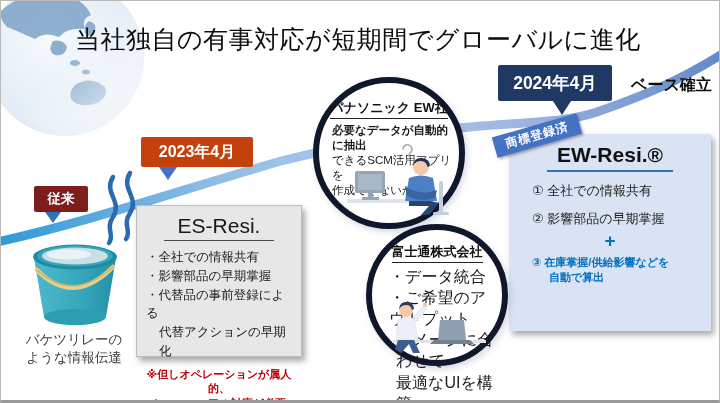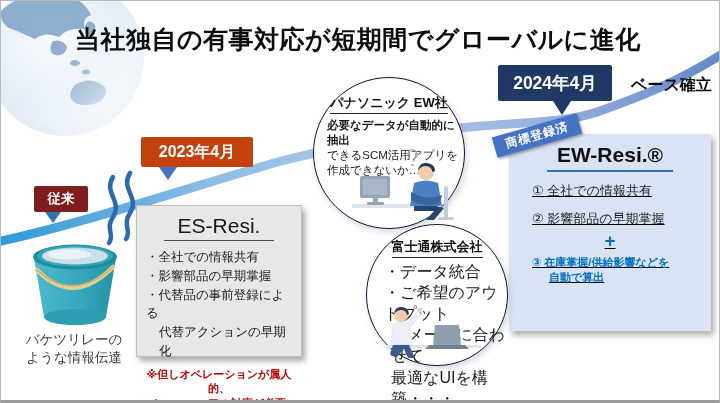--- a/index.html
+++ b/index.html
@@ -7,21 +7,21 @@
     position:relative;width:720px;height:403px;margin:0 auto;background:#ffffff;
     border:1px solid #b9b9b9;border-bottom:3px solid #9a9a9a;overflow:hidden;
     font-family:"Liberation Sans","DejaVu Sans",sans-serif;box-sizing:border-box;
   }
   .abs{position:absolute;}
   
   .globe{left:-18px;top:-26px;width:164px;height:164px;z-index:0;}
   
   .curve{left:0;top:0;width:720px;height:403px;z-index:1;pointer-events:none;}
   
-  .title{left:74px;top:22px;z-index:2;font-size:25px;font-weight:bold;color:#0d0d0d;letter-spacing:.5px;white-space:nowrap;}
+  .title{left:74px;top:22px;z-index:2;font-size:25px;font-weight:normal;color:#0d0d0d;letter-spacing:.5px;white-space:nowrap;}
   
   .callout{z-index:5;color:#fff;font-weight:bold;display:flex;align-items:center;justify-content:center;border-radius:2px;}
   .callout .tip{position:absolute;width:0;height:0;}
   .co-past{left:33px;top:185px;width:54px;height:26px;background:#7f1d1d;font-size:13.5px;}
   .co-past .tip{left:11px;top:26px;border-left:8px solid transparent;border-right:8px solid transparent;border-top:11px solid #2e74b5;}
   .co-2023{left:140px;top:136px;width:112px;height:30px;background:#c2410c;font-size:16px;}
   .co-2023 .tip{left:18px;top:30px;border-left:9px solid transparent;border-right:9px solid transparent;border-top:13px solid #4472c4;}
   .co-2024{left:497px;top:64px;width:114px;height:36px;background:#1f3864;font-size:17.5px;}
   .co-2024 .tip{left:55px;top:36px;border-left:9px solid transparent;border-right:9px solid transparent;border-top:14px solid #1f3864;}
   .label-ew-live{left:168px;top:172px;z-index:2;font-size:16px;color:#1f1f1f;}
@@ -31,40 +31,40 @@
   .bucket-caption{left:8px;top:330px;width:130px;z-index:2;text-align:center;font-size:13.5px;line-height:1.35;color:#3a3a3a;}
   
   .es-box{left:135px;top:204px;width:166px;height:152px;z-index:2;background:#e8e7e7;border:1px solid #bdbdbd;
           box-shadow:3px 4px 6px rgba(0,0,0,.35);box-sizing:border-box;}
   .es-title{text-align:center;font-size:21px;color:#171717;padding-top:8px;}
   .es-title span{display:inline-block;border-bottom:1.5px solid #4a4a4a;padding:0 14px 2px;}
   .es-bullets{padding:7px 4px 0 9px;font-size:12.5px;line-height:1.5;color:#1a1a1a;}
   .es-bullets .indent{padding-left:13px;}
   .es-note{margin-top:6px;text-align:center;font-size:11px;font-weight:bold;color:#c00000;line-height:1.35;}
   
-  .circle{background:#fff;border:1px solid #0f172a;border-radius:50%;box-shadow:2px 3px 6px rgba(100,120,150,.28);box-sizing:border-box;}
+  .circle{background:#fff;border:6px solid #0f172a;border-radius:50%;box-shadow:2px 3px 6px rgba(100,120,150,.28);box-sizing:border-box;}
   .circle1{left:312px;top:76px;width:152px;height:152px;z-index:3;}
   .circle2{left:365px;top:223px;width:142px;height:142px;z-index:4;}
   .circle-title{text-align:center;font-size:13px;font-weight:bold;color:#111;}
   .circle1 .circle-title{margin-top:16px;}
   .circle2 .circle-title{margin-top:13px;}
   .circle-title span{display:inline-block;border-bottom:1.5px solid #222;padding-bottom:1px;}
   .c1-lines{margin-top:4px;padding-left:13px;font-size:11.5px;line-height:1.3;color:#1a1a1a;text-align:left;}
   .c1-lines .b{font-weight:bold;}
   .c2-lines{margin-top:3px;padding-left:17px;font-size:16px;line-height:1.32;color:#1a1a1a;text-align:left;}
   .c2-lines .c2-indent{padding-left:7px;}
   .person1{right:2px;bottom:6px;width:112px;height:76px;}
   .person2{left:4px;bottom:2px;width:122px;height:64px;}
   
   .ribbon{left:492px;top:124px;width:88px;height:21px;z-index:3;background:#4472c4;color:#fff;font-size:12px;font-weight:bold;
           display:flex;align-items:center;justify-content:center;letter-spacing:1px;transform:rotate(-16deg);
           box-shadow:1px 2px 3px rgba(0,0,0,.35);}
   
   .ew-box{left:508px;top:133px;width:202px;height:197px;z-index:2;background:#dae3f3;
-          box-shadow:3px 4px 6px rgba(90,90,90,.5);box-sizing:border-box;text-decoration:underline;}
+          box-shadow:3px 4px 6px rgba(90,90,90,.5);box-sizing:border-box;}
   .ew-title{text-align:center;font-size:21px;font-weight:bold;color:#111;padding-top:9px;}
   .ew-title span{display:inline-block;border-bottom:2px solid #2e74b5;padding:0 10px 3px;}
   .ew-item{padding-left:23px;font-size:13px;color:#1a1a1a;margin-top:10px;}
   .ew-plus{text-align:center;color:#0070c0;font-size:19px;font-weight:bold;margin-top:3px;line-height:1;}
   .ew-item-blue{padding-left:23px;font-size:11px;color:#0070c0;font-weight:bold;line-height:1.35;margin-top:5px;}
   .ew-item-blue .l2{padding-left:17px;}
 </style>
 </head>
 <body>
 

